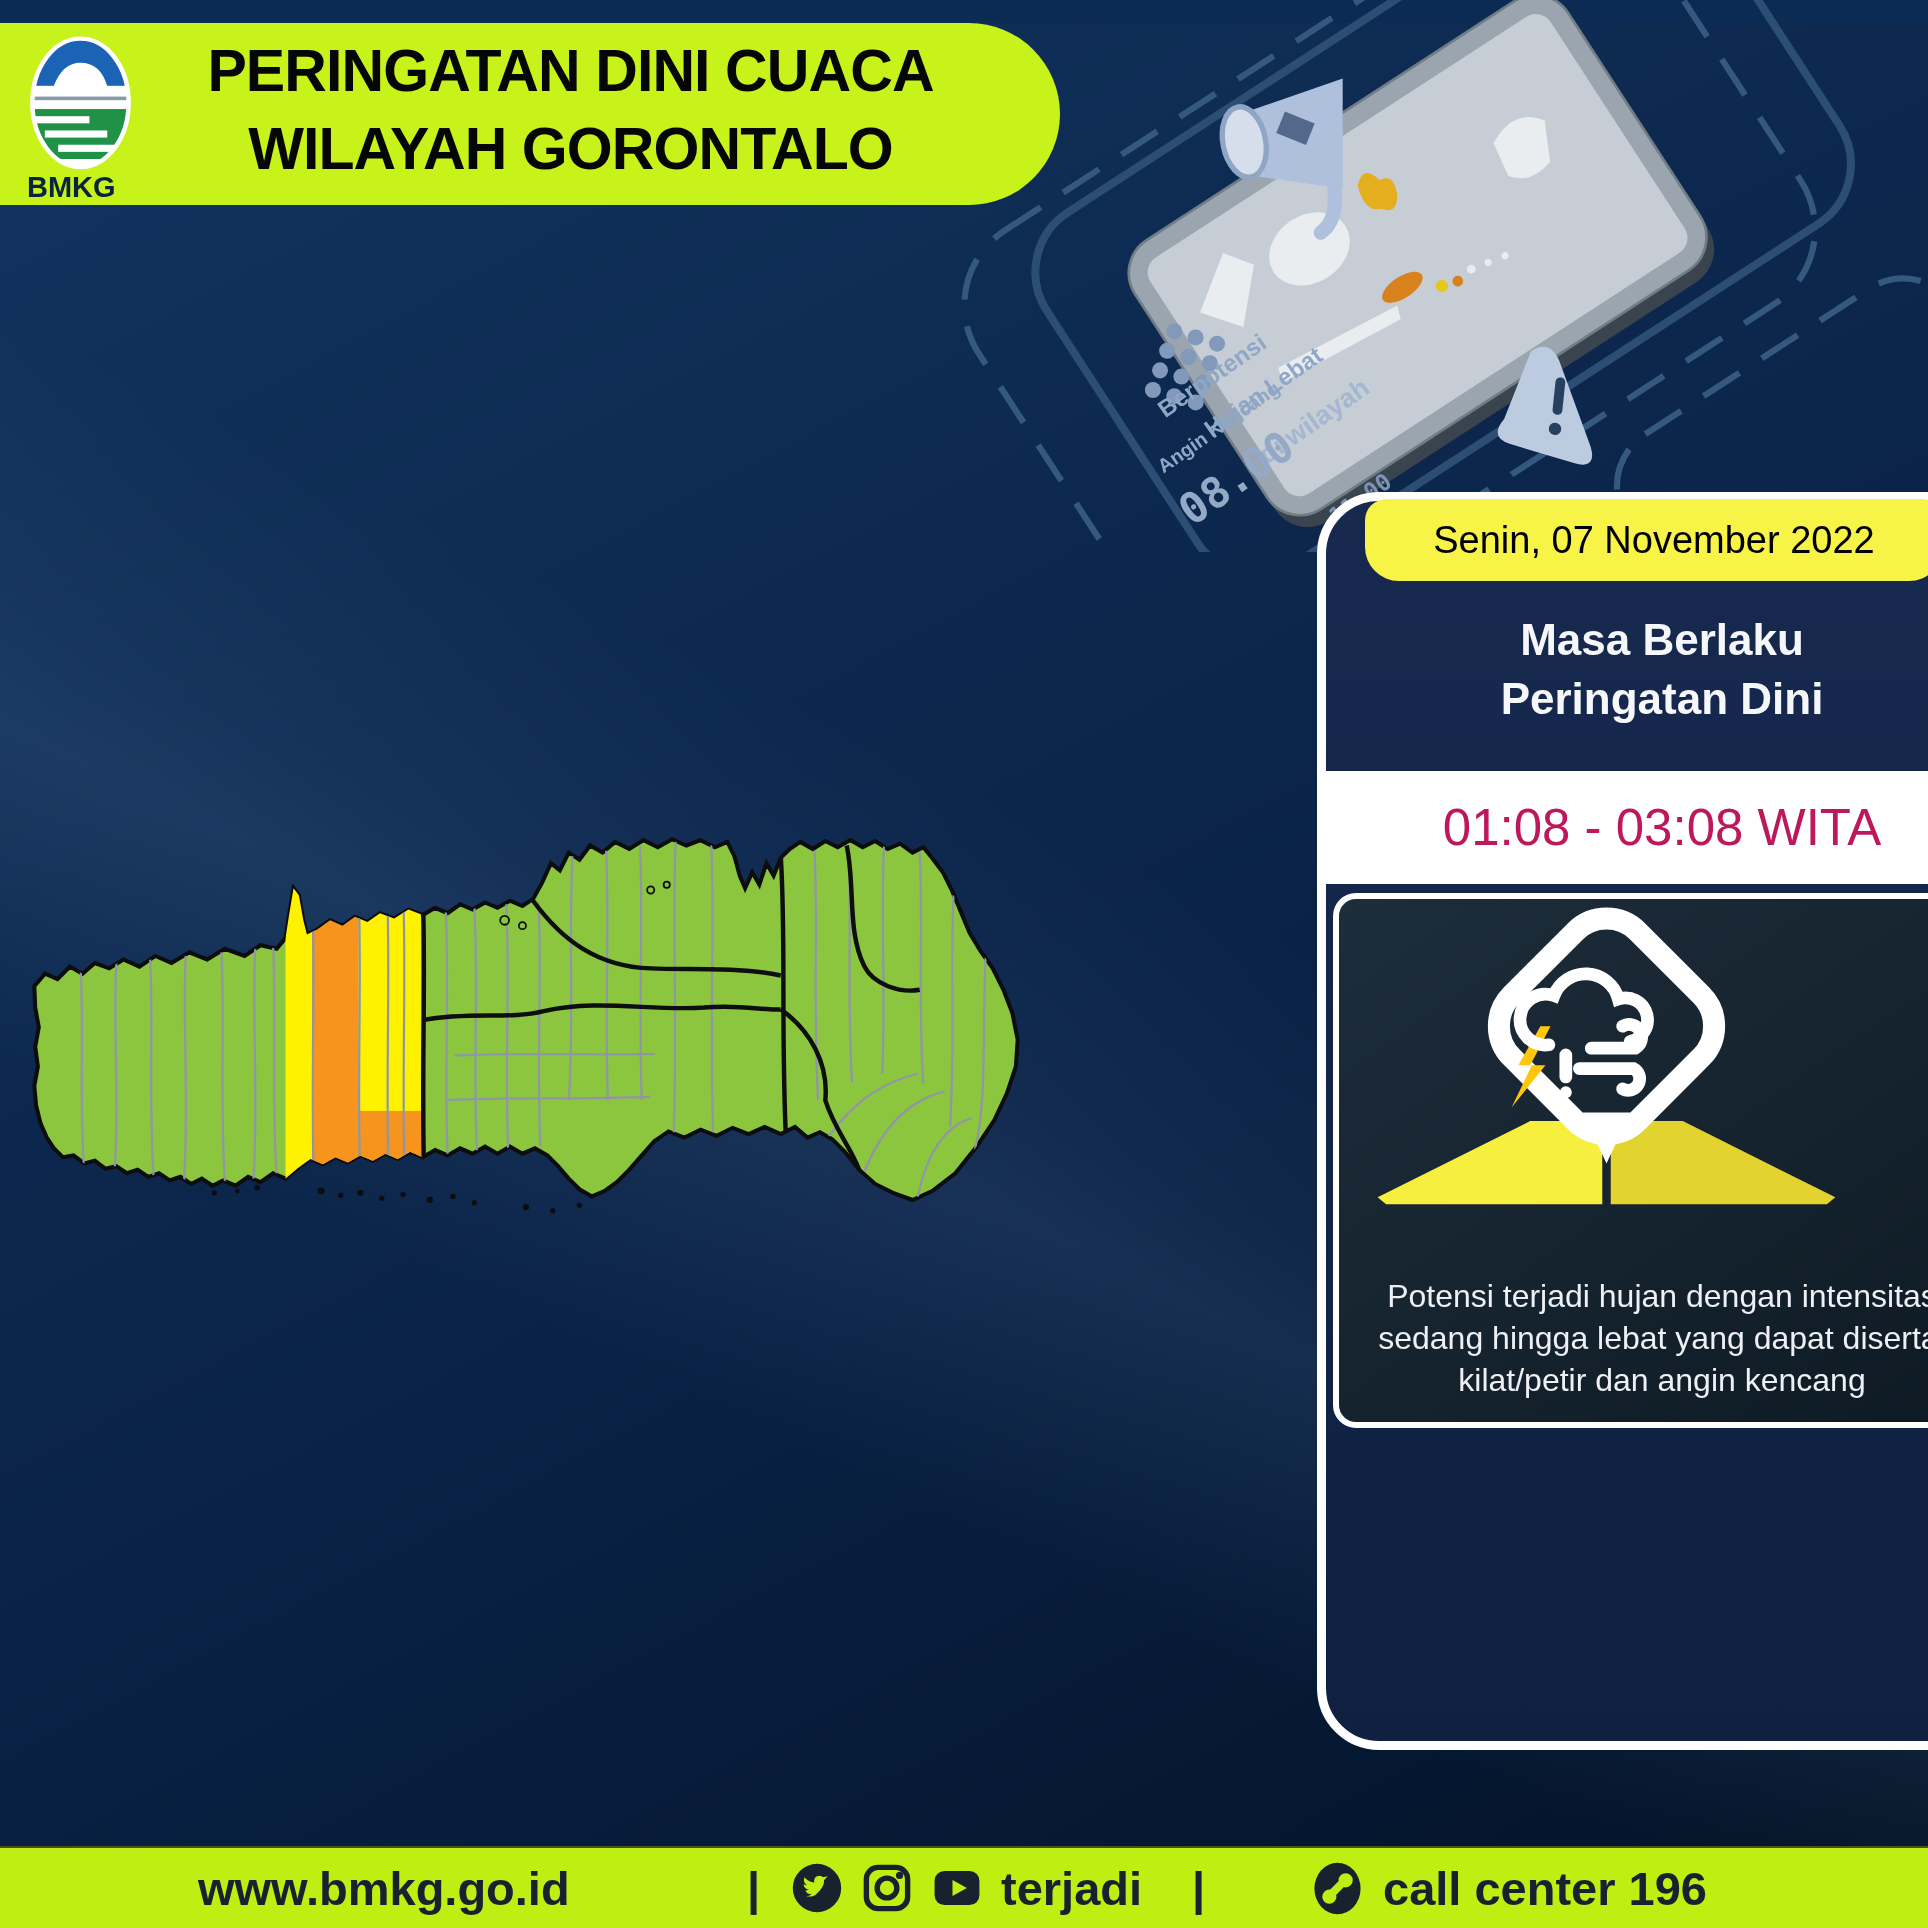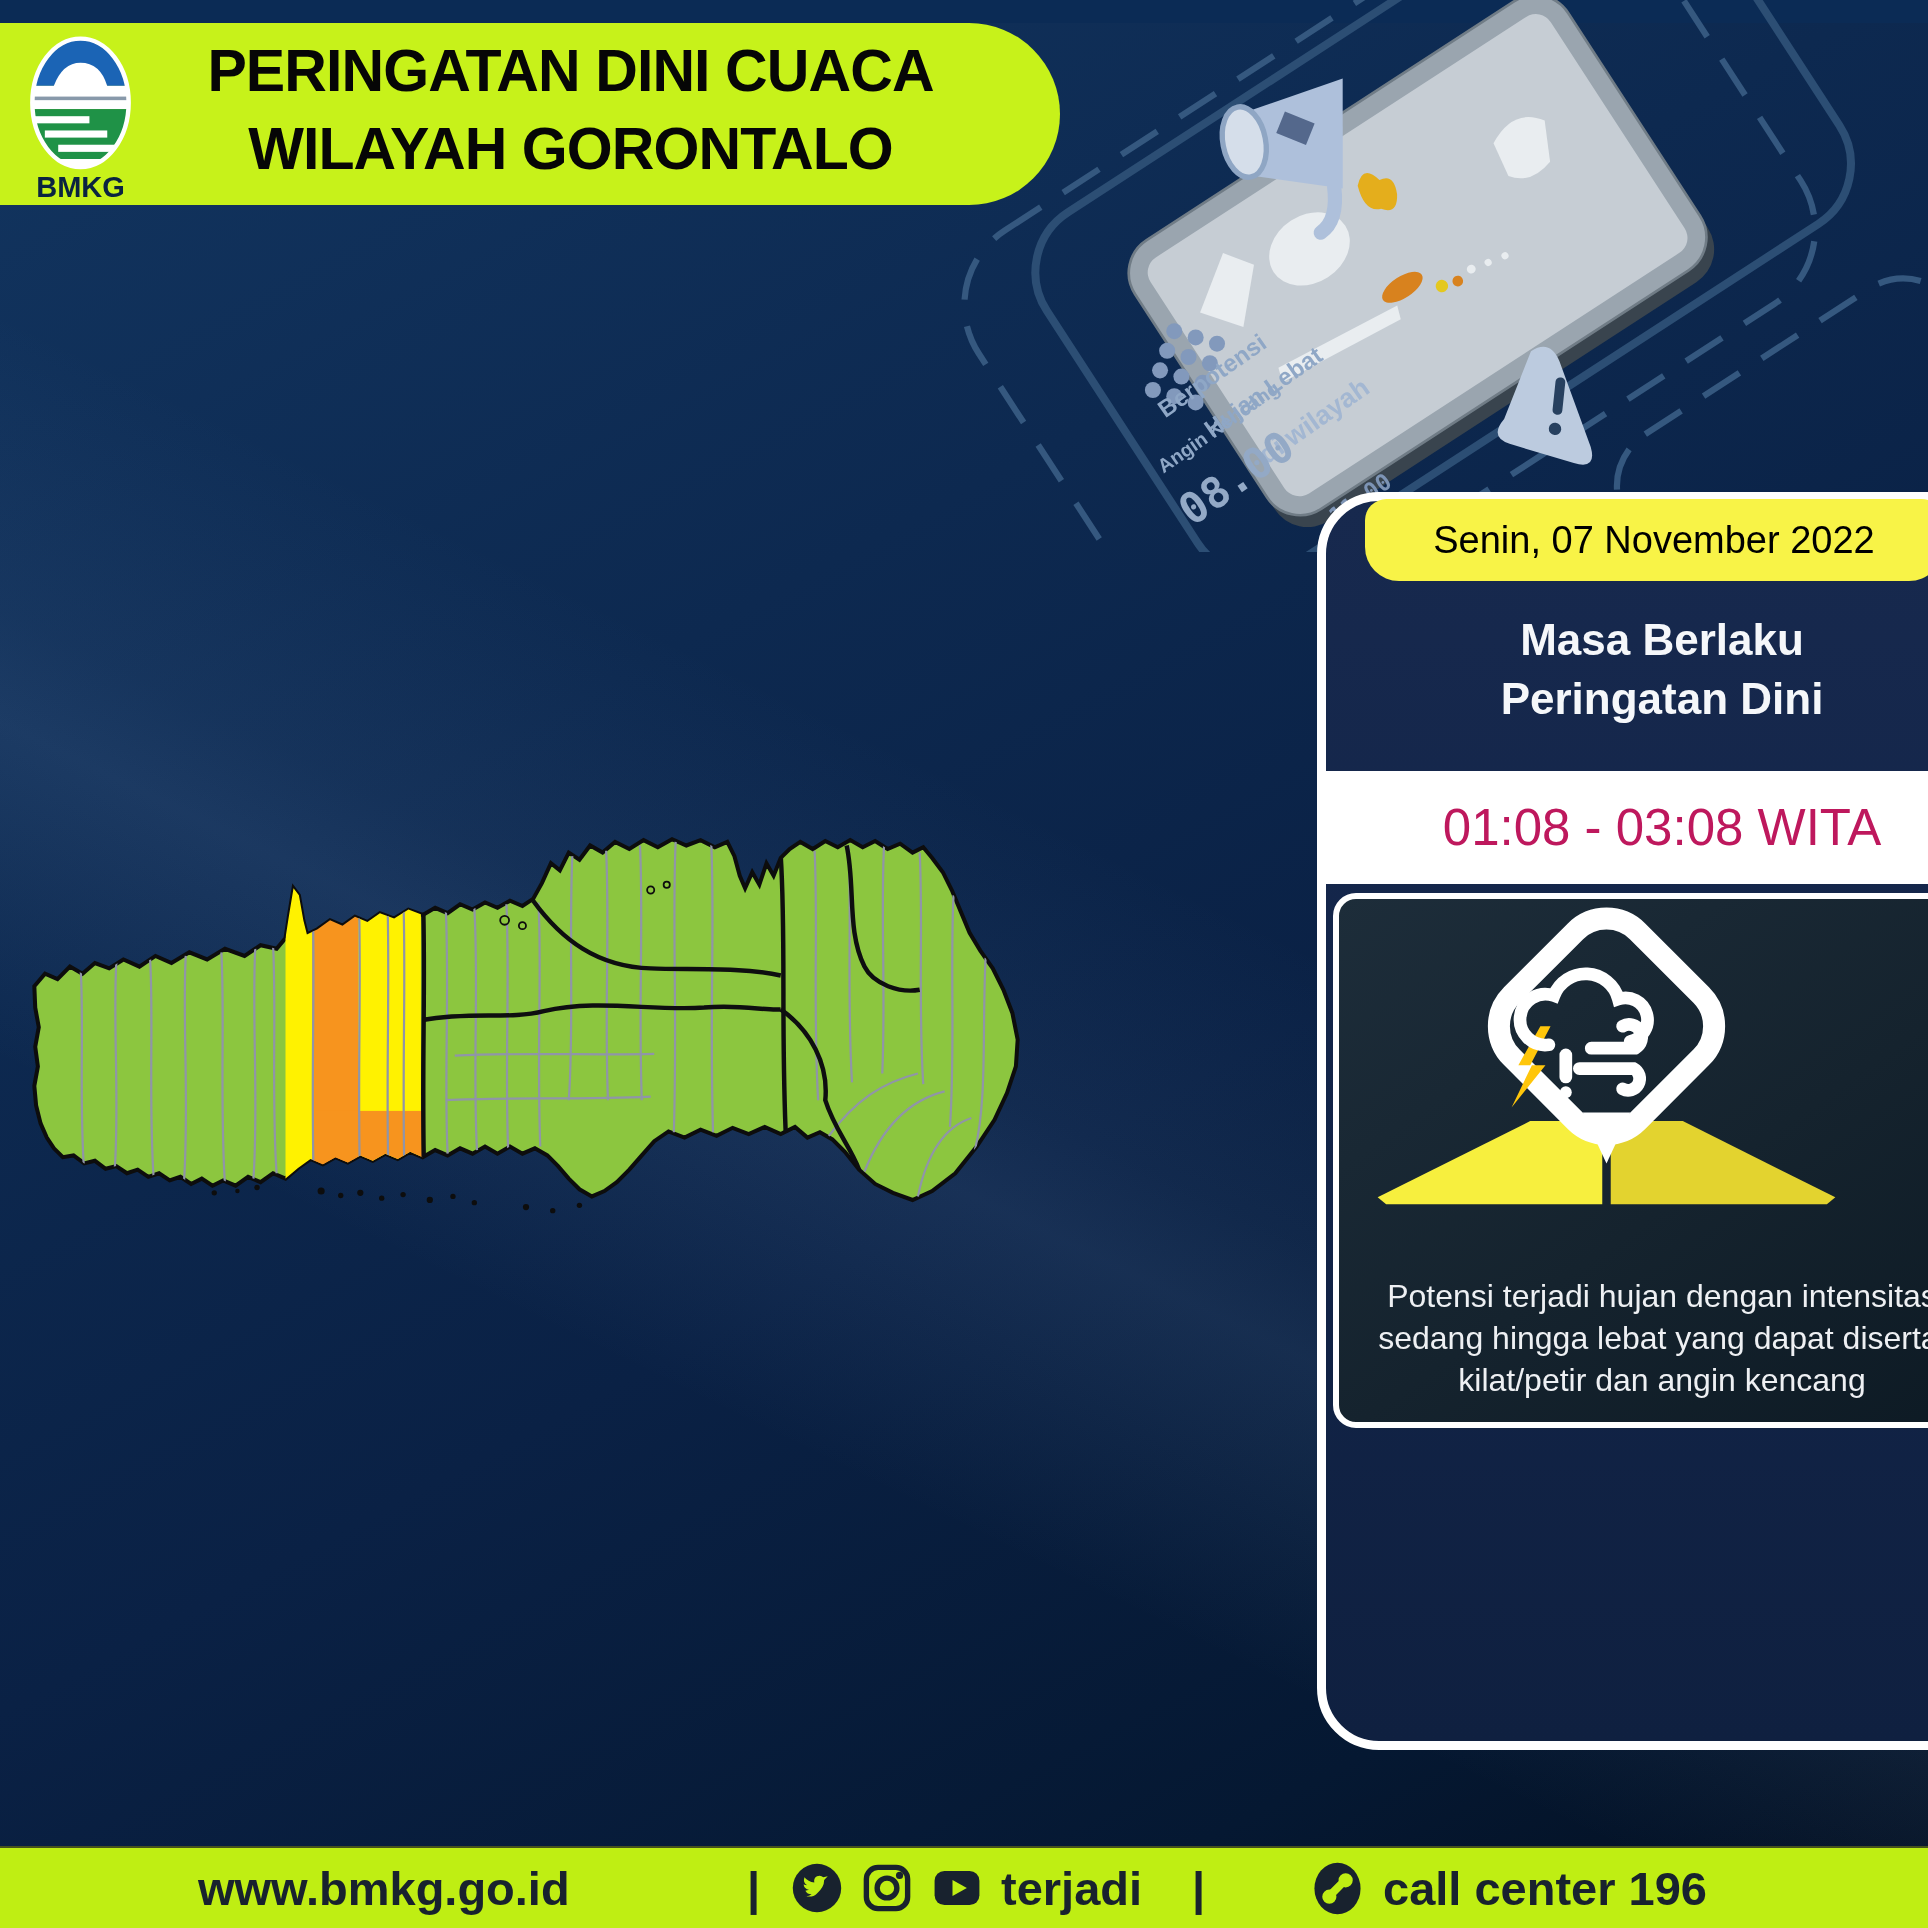--- a/index.html
+++ b/index.html
@@ -7,21 +7,21 @@
     font-family:"Liberation Sans",sans-serif;
     background:linear-gradient(152deg,#123560 0%,#0d2950 34%,#0a2145 58%,#051832 84%,#030f20 100%);}
   .beam{position:absolute;left:-356px;top:134px;width:3208px;height:677px;
     transform:rotate(26deg);transform-origin:0 0;pointer-events:none;
     background:linear-gradient(180deg,rgba(150,190,240,0) 0%,rgba(150,190,240,0.06) 40%,rgba(150,190,240,0.10) 55%,rgba(150,190,240,0) 100%);}
   .topstrip{position:absolute;left:0;top:0;width:100%;height:23px;background:#0b2b55;}
   
   .banner{position:absolute;left:0;top:23px;width:1060px;height:182px;background:#c7f21a;border-radius:0 91px 91px 0;}
   .banner-text{position:absolute;left:143px;right:62px;top:9px;text-align:center;color:#060606;font-weight:700;font-size:59px;line-height:78px;letter-spacing:-0.9px;}
   .logo{position:absolute;left:27px;top:10.7px;}
-  .logo-label{position:absolute;left:27px;top:148px;width:107px;text-align:center;font-size:29px;font-weight:700;color:#0a2440;}
+  .logo-label{position:absolute;left:27px;top:148px;width:107px;font-size:29px;font-weight:700;color:#0a2440;}
   
   .card{position:absolute;left:1317px;top:492px;width:690px;height:1258px;box-sizing:border-box;
     border:9px solid #fff;border-radius:62px;
     background:linear-gradient(180deg,#17294e 0%,#122448 55%,#0f2040 100%);}
   .date-pill{position:absolute;left:39px;right:55px;top:-1.8px;height:82px;background:#f8f347;
     border-radius:21.4px 21.4px 34px 34px;display:flex;align-items:center;justify-content:center;
     font-size:38px;color:#000;}
   .validity{position:absolute;top:109px;left:0;right:0;text-align:center;font-size:44px;font-weight:700;color:#f5f7fa;line-height:59px;}
   .timeband{position:absolute;top:270px;left:0;right:0;height:113px;background:#ffffff;
     display:flex;align-items:center;justify-content:center;font-size:51px;color:#be185d;}

